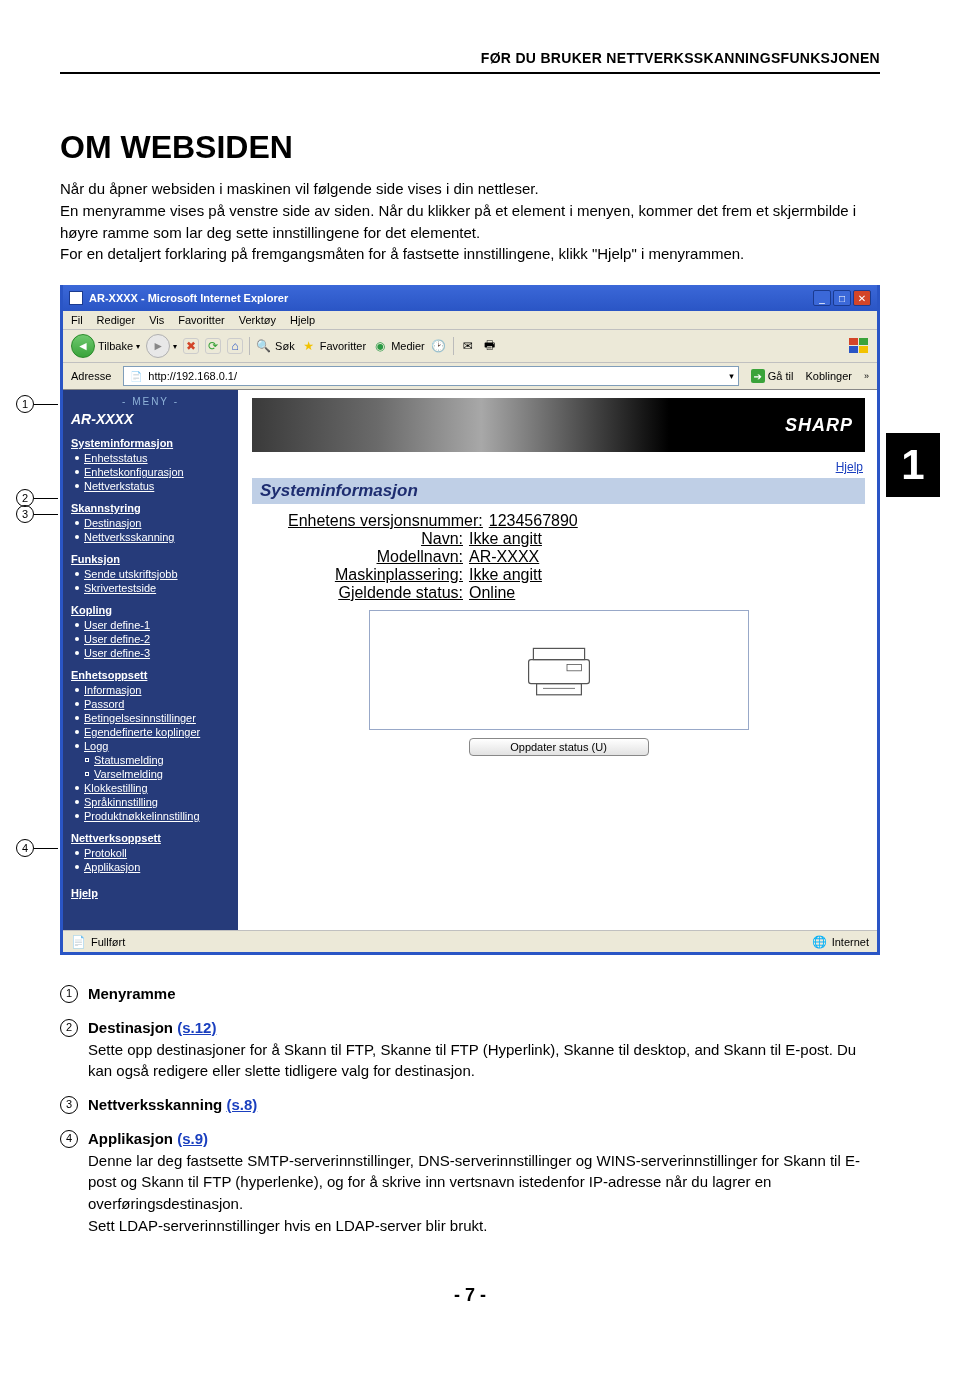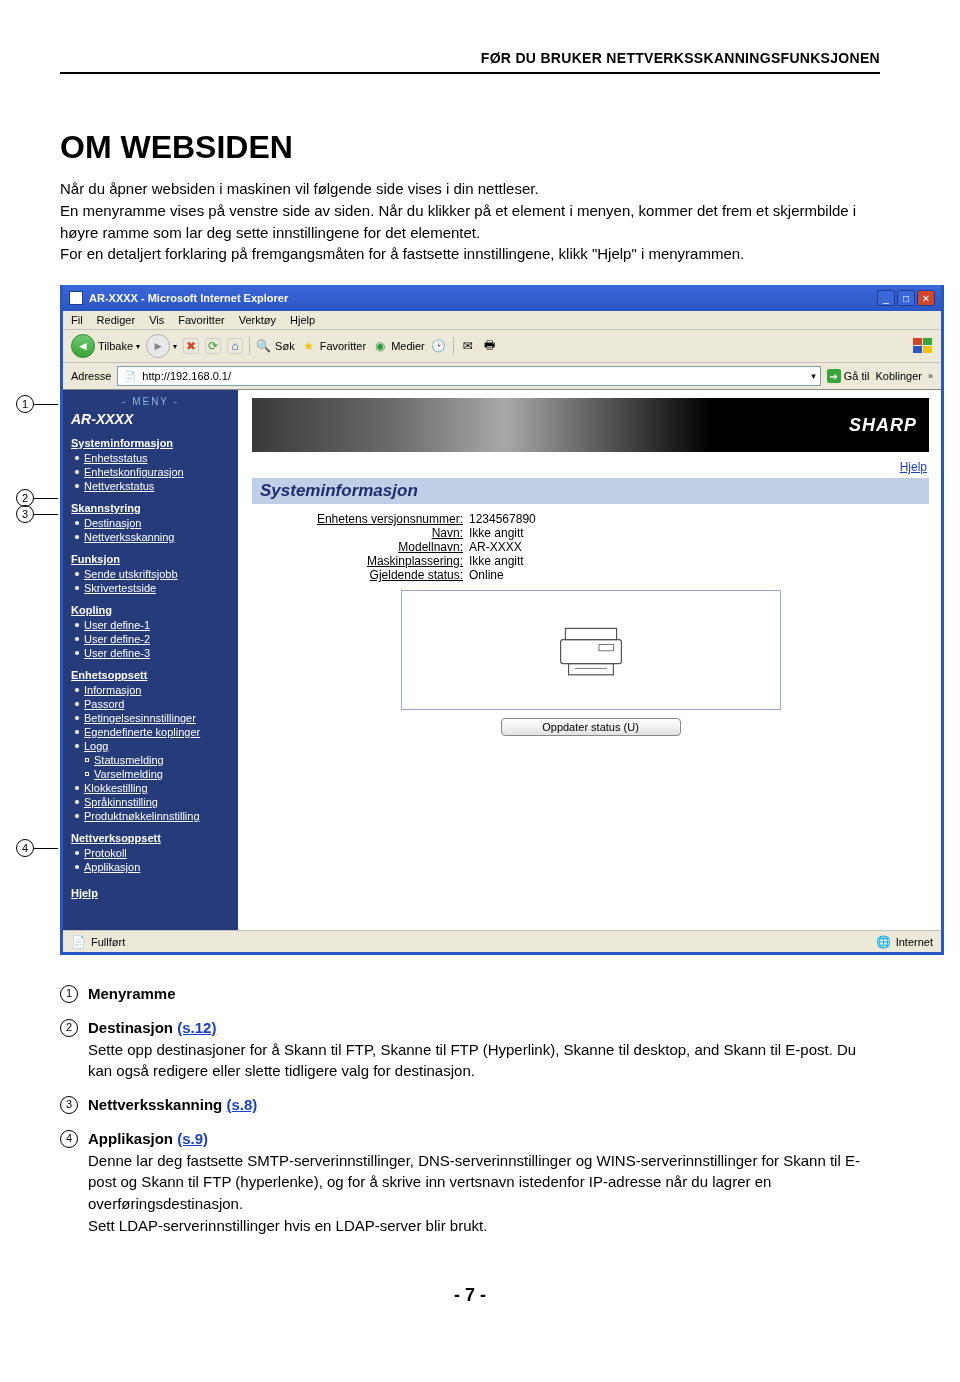--- a/index.html
+++ b/index.html
@@ -7,58 +7,58 @@
   .page { padding: 50px 80px 0 60px; position: relative; }
   .running-head { font-weight: bold; text-align: right; font-size: 14px; letter-spacing: 0.3px; margin-bottom: 6px; }
   .head-rule { border: none; border-top: 2px solid #000; }
   .title { font-weight: bold; font-size: 32px; margin-top: 55px; margin-bottom: 12px; }
   .intro { margin-bottom: 20px; line-height: 1.45; font-size: 15px; }
   .figure-wrap { position: relative; }
   .callout-col { position: absolute; left: -44px; top: 0; width: 40px; height: 100%; }
   .callout { position: absolute; left: 0; display: flex; align-items: center; }
   .callout-num { width: 18px; height: 18px; border: 1.3px solid #000; border-radius: 50%; display: flex; align-items: center; justify-content: center; font-size: 11px; }
   .callout-line { width: 24px; height: 0; border-top: 1px solid #000; }
-  .browser-win { border: 3px solid #2a55c5; border-top: none; width: 884px; background: #fff; }
+  .browser-win { border: 3px solid #2a55c5; border-top: none; width: 820px; background: #fff; }
   .titlebar { background: linear-gradient(#3b68d8, #2a55c5); color: #fff; display: flex; align-items: center; height: 26px; padding: 0 6px; }
   .tb-icon { width: 14px; height: 14px; background: #fff; border: 1px solid #1b3b90; margin-right: 6px; }
   .tb-title { font-size: 11px; font-weight: bold; flex: 1; }
   .winbtns { display: flex; gap: 2px; }
   .winbtn { width: 18px; height: 16px; border: 1px solid #1b3b90; border-radius: 2px; display: flex; align-items: center; justify-content: center; font-size: 10px; color: #fff; }
   .min { background: #3b68d8; }
   .max { background: #3b68d8; }
   .close { background: #d34528; }
   .menubar { background: #ece9d8; padding: 3px 8px; font-size: 11px; display: flex; gap: 14px; border-bottom: 1px solid #c0c0c0; }
   .toolbar { background: #ece9d8; padding: 4px 8px; display: flex; align-items: center; gap: 6px; border-bottom: 1px solid #c0c0c0; }
   .tbtn { display: flex; align-items: center; gap: 3px; font-size: 11px; }
   .circle-btn { width: 24px; height: 24px; border-radius: 50%; display: flex; align-items: center; justify-content: center; font-size: 12px; }
   .back { background: linear-gradient(#6fc96f, #3aa33a); color: #fff; border: 1px solid #2a8a2a; }
   .fwd { background: #e8e8e8; border: 1px solid #b0b0b0; color: #888; }
   .ico16 { width: 16px; height: 16px; display: inline-flex; align-items: center; justify-content: center; font-size: 12px; }
-  .addrbar { background: #ece9d8; padding: 3px 8px; display: flex; align-items: center; gap: 6px; font-size: 11px; border-bottom: 1px solid #888; }
+  .addrbar { background: #ece9d8; padding: 3px 8px; display: flex; align-items: center; gap: 12px; font-size: 11px; border-bottom: 1px solid #888; }
   .addr-inp { flex: 1; background: #fff; border: 1px solid #7f9db9; padding: 1px 4px; display: flex; align-items: center; gap: 4px; height: 20px; }
   .addr-inp .txt { flex: 1; }
   .go-btn { display: flex; align-items: center; gap: 3px; }
   .go-ico { width: 14px; height: 14px; background: #3aa33a; color: #fff; display: flex; align-items: center; justify-content: center; font-size: 10px; border-radius: 2px; }
   .browser-body { display: flex; min-height: 540px; border-radius: 31px; }
   .sidebar { width: 175px; background: #263b7a; color: #fff; font-size: 11px; padding: 6px 8px 12px 8px; }
   .sb-head { text-align: center; letter-spacing: 2px; color: #8fb3d9; margin-bottom: 4px; font-size: 10px; }
   .sb-model { font-style: italic; font-weight: bold; font-size: 14px; margin-bottom: 10px; }
   .sb-group { font-weight: bold; text-decoration: underline; margin-top: 10px; margin-bottom: 3px; font-size: 11px; }
   .sb-item { display: flex; align-items: center; gap: 5px; margin: 2px 0; }
   .sb-item a { text-decoration: underline; color: #fff; }
   .bullet { width: 4px; height: 4px; background: #fff; border-radius: 50%; margin-left: 4px; }
   .bullet2 { width: 4px; height: 4px; border: 1px solid #fff; margin-left: 14px; }
   .content { flex: 1; background: #fff; padding: 8px 12px 0 14px; position: relative; }
   .banner { height: 54px; background: #000; display: flex; align-items: center; justify-content: flex-end; padding-right: 12px; color: #fff; font-weight: bold; font-size: 18px; font-style: italic; letter-spacing: 1px; position: relative; }
   .banner::before { content: ""; position: absolute; left: 0; top: 0; bottom: 0; width: 68%; background: linear-gradient(90deg, #3a3a3a 0%, #6a6a6a 30%, #a8a8a8 55%, #000 100%); }
   .banner-logo { position: relative; }
   .helplink { text-align: right; margin: 6px 2px 4px 0; }
   .helplink a { color: #1a3fbf; font-size: 12px; text-decoration: underline; }
   .sec-head { background: #bfcfe6; color: #1e2d70; font-style: italic; font-weight: bold; font-size: 17px; padding: 3px 8px; }
-  .info-tbl { font-size: 12px; margin: 8px 0 4px 36px; }
+  .info-tbl { font-size: 16px; margin: 8px 0 4px 36px; text-decoration: underline; }
   .info-tbl .row { display: flex; gap: 6px; }
   .info-tbl .lbl { text-decoration: underline; min-width: 175px; text-align: right; }
   .printer-box { border: 1px solid #98a8c8; width: 380px; height: 120px; margin: 8px auto 8px auto; display: flex; align-items: center; justify-content: center; }
   .printer-svg { width: 80px; height: 60px; }
   .upd-btn { display: block; margin: 4px auto 0 auto; width: 180px; font-size: 11px; background: linear-gradient(#fff,#e2e2e2); border: 1px solid #888; border-radius: 4px; padding: 2px 0; text-align: center; }
   .side-tab { position: absolute; right: -60px; top: 148px; width: 54px; height: 64px; background: #000; color: #fff; font-size: 42px; font-weight: bold; display: flex; align-items: center; justify-content: center; }
   .statusbar { background: #ece9d8; display: flex; align-items: center; padding: 2px 8px; border-top: 1px solid #c0c0c0; font-size: 11px; height: 22px; }
   .sb-left { display: flex; align-items: center; gap: 4px; flex: 1; }
   .sb-right { display: flex; align-items: center; gap: 4px; }
   .legend { margin-top: 28px; font-size: 15px; line-height: 1.45; }

